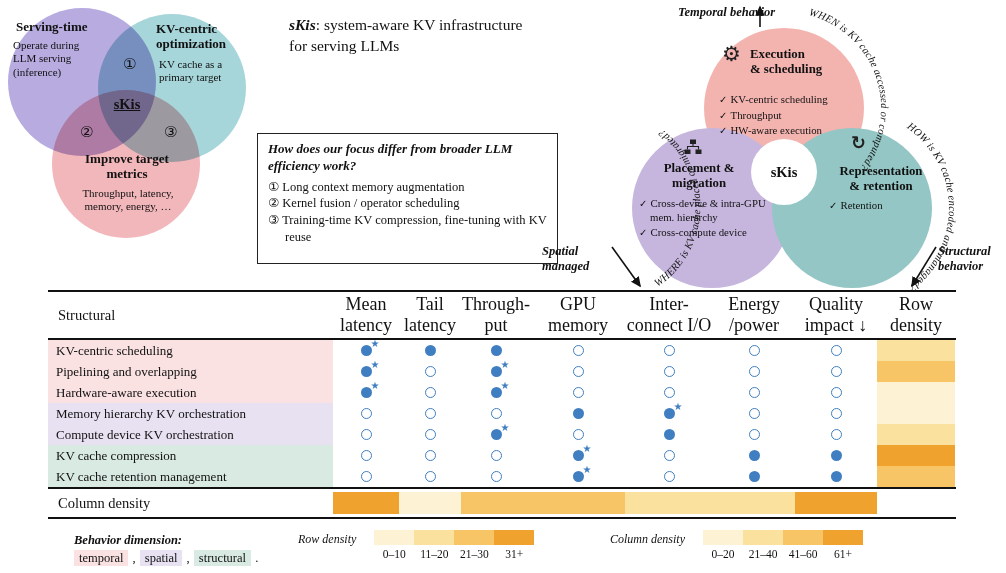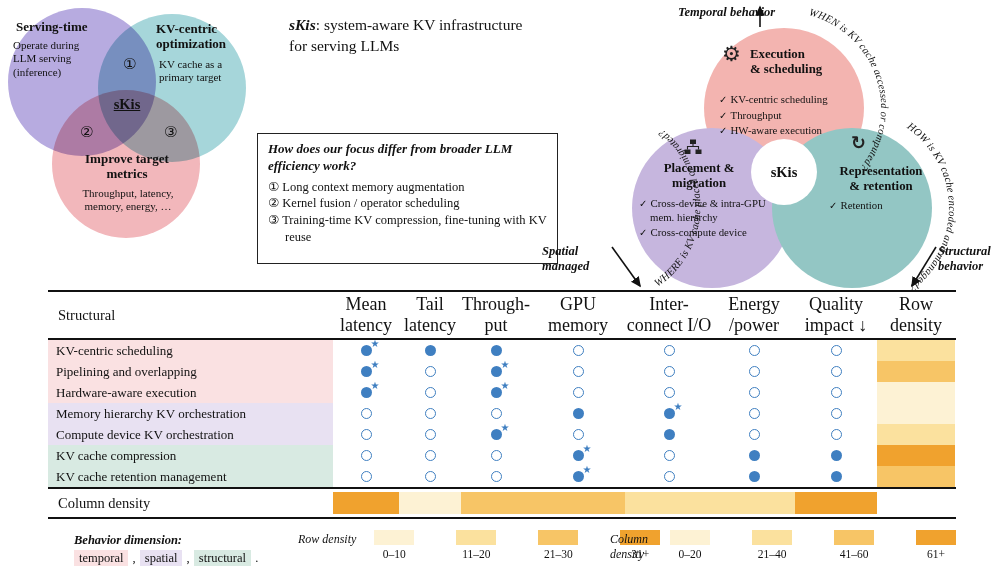--- a/index.html
+++ b/index.html
@@ -94,21 +94,21 @@
   
   .legend { position:absolute; left:48px; top:524px; width:908px; height:48px; }
   .leg-dim { position:absolute; left:26px; top:1px;margin-top:8px; }
   .leg-dim-title { font-style:italic; font-weight:bold; font-size:12.5px; }
   .leg-dim-row { margin-top:3px; font-size:12.5px; }
   .dim-swatch { padding:1px 5px; }
   .dim-sep { padding:0 1px; }
   .leg-scale { position:absolute; top:6px; display:flex; align-items:flex-start; }
   .leg-rowd { left:250px; } .leg-cold { left:562px; }
   .leg-scale-title { font-style:italic; font-size:12px; padding-top:2px; }
-  .scale-cells { display:flex; margin-left:18px;gap:42px; }
+  .scale-cells { display:flex; margin-left:18px; }
   .scale-cell { width:40px; text-align:center; font-size:11.5px; }
   .scale-swatch { width:40px; height:15px; }
   .scale-label { margin-top:3px; }
 </style>
 </head>
 <body>
 
 <div class="canvas">
 
   <div class="venn">

